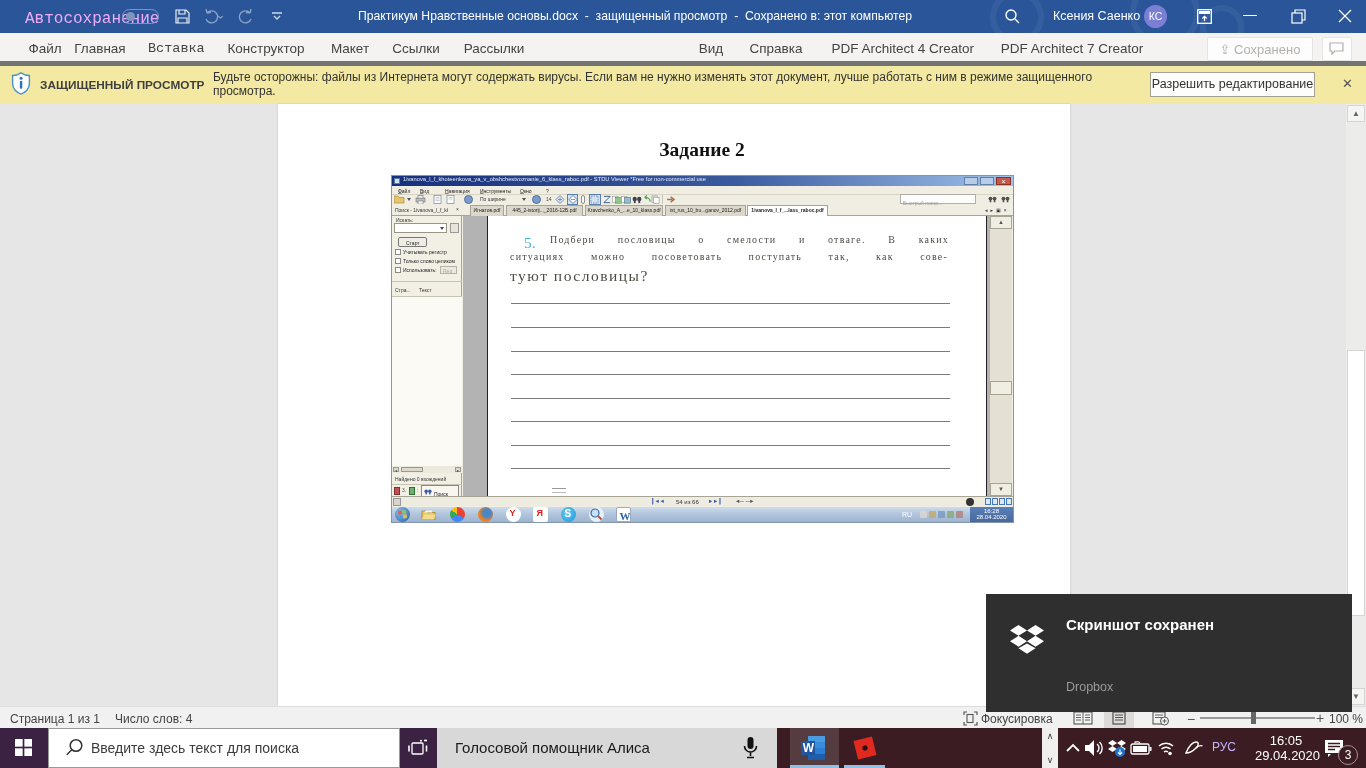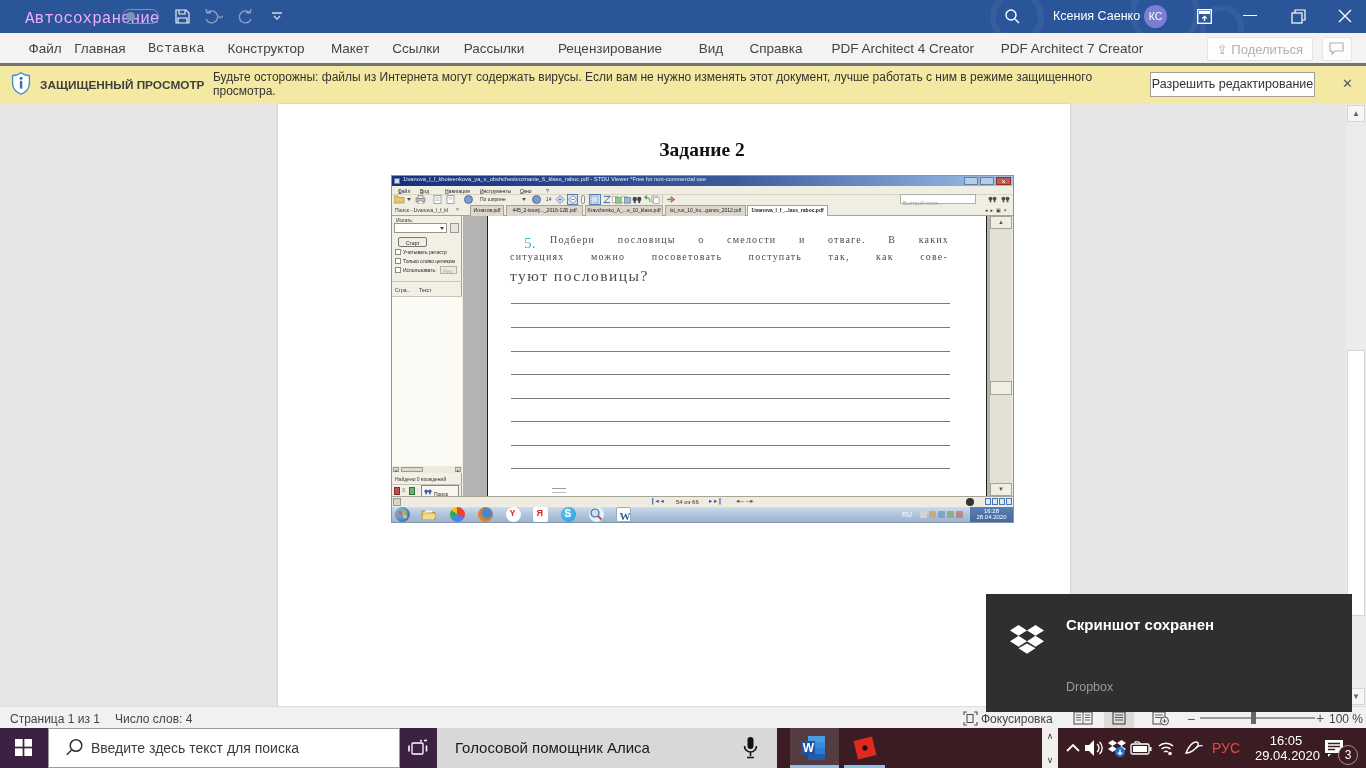--- a/index.html
+++ b/index.html
@@ -8,21 +8,21 @@
   .abs { position:absolute; }
 
   
   #titlebar { left:0; top:0; width:1366px; height:33px; background:#2a5699; color:#fff; overflow:hidden; }
   .tb-deco { border-radius:50%; border:6px solid rgba(255,255,255,0.05); }
   #autosave { left:25px; top:10px; font-size:16px; color:#f0abfc;font-family:Liberation Mono, monospace; }
   #toggle { left:122px; top:9px; width:37px; height:15px; border:1px solid #7d94bd; border-radius:8px; }
   #toggle .knob { position:absolute; left:3px; top:2px; width:9px; height:9px; border-radius:50%; background:#7d94bd; }
 
   
-  #ribbon { left:0; top:33px; width:1366px; height:33px; background:#f4f3f2; border-bottom:3px solid #737373; }
+  #ribbon { left:0; top:33px; width:1366px; height:33px; background:#f4f3f2; border-bottom:5px solid #737373; }
   .rtab { position:absolute; top:0; height:33px; line-height:32px; font-size:13.5px; color:#444; text-align:center; }
 
   
   #ybar { left:0; top:66px; width:1366px; height:38px; background:#f4e9a2; }
   #ybar .title { position:absolute; left:40px; top:12px; font-weight:bold; font-size:11.8px; color:#3f3f3f; }
   #ybar .msg { position:absolute; left:213px; top:5px; width:900px; font-size:12px; color:#333; line-height:13.5px; }
   #ybtn { left:1150px; top:6px; width:165px; height:25px; background:#fdfdfc; border:1px solid #a6a093; font-size:12.5px; color:#333; text-align:center; line-height:23px; }
   #yclose { left:1342px; top:10px; font-size:13px; color:#555; }
 
   
@@ -79,20 +79,21 @@
     <svg class="abs" style="left:203px; top:8px;" width="20" height="17" viewBox="0 0 20 17">
       <path d="M4 5 a6 6 0 1 1 -1 6 M4 5 l-1 -4 M4 5 l4 -0.5" fill="none" stroke="#8aa0c6" stroke-width="1.4"></path>
       <path d="M15 8 l2.5 2 l2.5 -2" fill="none" stroke="#8aa0c6" stroke-width="1.2"></path>
     </svg>
     <svg class="abs" style="left:237px; top:8px;" width="17" height="17" viewBox="0 0 17 17">
       <path d="M13 5 a6 6 0 1 0 1 6 M13 5 l1 -4 M13 5 l-4 -0.5" fill="none" stroke="#8aa0c6" stroke-width="1.4"></path>
     </svg>
     <svg class="abs" style="left:270px; top:12px;" width="14" height="10" viewBox="0 0 14 10">
       <path d="M2 1 h10 M4 4 l3 3 l3 -3" fill="none" stroke="#cdd8ea" stroke-width="1.3"></path>
     </svg>
+    <div class="abs" style="left:358px; top:9px; font-size:12.2px; color:#fff;">Практикум Нравственные основы.docx&nbsp;&nbsp;-&nbsp;&nbsp;защищенный просмотр&nbsp;&nbsp;-&nbsp;&nbsp;Сохранено в: этот компьютер</div>
     <svg class="abs" style="left:1004px; top:8px;" width="17" height="17" viewBox="0 0 17 17">
       <circle cx="7" cy="7" r="5" fill="none" stroke="#fff" stroke-width="1.4"></circle>
       <path d="M11 11 l4 4" stroke="#fff" stroke-width="1.4"></path>
     </svg>
     <div class="abs" style="left:1053px; top:9px; font-size:12.5px; color:#fff;">Ксения Саенко</div>
     <div class="abs" style="left:1144px; top:5px; width:23px; height:23px; border-radius:50%; background:#7b7fd4; color:#fff; font-size:10.5px; text-align:center; line-height:23px;">КС</div>
     <svg class="abs" style="left:1197px; top:9px;" width="15" height="15" viewBox="0 0 15 15">
       <rect x="0.7" y="0.7" width="13.6" height="13.6" fill="none" stroke="#fff" stroke-width="1.3"></rect>
       <rect x="2" y="2" width="11" height="3" fill="#fff"></rect>
       <path d="M7.5 12 v-4.5 M5.3 9.5 l2.2 -2.2 l2.2 2.2" stroke="#fff" stroke-width="1.2" fill="none"></path>
@@ -108,26 +109,25 @@
   </div>
 
   <div class="abs" id="ribbon">
     <div class="rtab" style="left:27px; width:36px;">Файл</div>
     <div class="rtab" style="left:72px; width:56px;">Главная</div>
     <div class="rtab" style="left:148px; width:54px;font-family:Liberation Mono, monospace;">Вставка</div>
     <div class="rtab" style="left:222px; width:88px;">Конструктор</div>
     <div class="rtab" style="left:327px; width:46px;">Макет</div>
     <div class="rtab" style="left:392px; width:48px;">Ссылки</div>
     <div class="rtab" style="left:462px; width:64px;">Рассылки</div>
-    <div class="rtab" style="left:546px; width:128px;">Рецензирование</div>
     <div class="rtab" style="left:696px; width:30px;">Вид</div>
     <div class="rtab" style="left:748px; width:56px;">Справка</div>
     <div class="rtab" style="left:826px; width:148px;text-align:right;">PDF Architect 4 Creator</div>
     <div class="rtab" style="left:998px; width:148px;">PDF Architect 7 Creator</div>
-    <div class="abs" style="left:1207px; top:4px; width:106px; height:24px; background:#fdfdfd; border:1px solid #e6e4e2; border-radius:2px; color:#b3b1af; font-size:13px; text-align:center; line-height:23px;">⇪ Поделиться</div>
+    <div class="abs" style="left:1207px; top:4px; width:106px; height:24px; background:#fdfdfd; border:1px solid #e6e4e2; border-radius:2px; color:#b3b1af; font-size:13px; text-align:center; line-height:23px;">⇪ Сохранено</div>
     <div class="abs" style="left:1322px; top:4px; width:30px; height:24px; background:#fdfdfd; border:1px solid #e6e4e2; border-radius:2px;"><svg width="16" height="14" viewBox="0 0 16 14" style="margin:4px 0 0 6px;">
         <path d="M1 1 h13 v8 h-8 l-3 3 v-3 h-2 z" fill="none" stroke="#b3b1af" stroke-width="1.2"></path>
       </svg></div>
   </div>
 
   <div class="abs" id="ybar">
     <svg class="abs" style="left:11px; top:6px;" width="20" height="23" viewBox="0 0 22 26">
       <path d="M11 1 C8 3 4 4 1.5 4 L1.5 13 C1.5 19 6 23.5 11 25 C16 23.5 20.5 19 20.5 13 L20.5 4 C18 4 14 3 11 1 Z" fill="#fff" stroke="#4a93c8" stroke-width="1.6"></path>
       <rect x="9.7" y="10" width="2.8" height="9" rx="1.2" fill="#2e75b5"></rect>
       <circle cx="11.1" cy="7" r="1.7" fill="#2e75b5"></circle>
@@ -503,21 +503,21 @@
 
     <svg class="abs" style="left:1156px; top:12px;" width="20" height="16" viewBox="0 0 20 16">
       <path d="M3 6 a10 10 0 0 1 14 0 M5.5 9 a7 7 0 0 1 9 0 M8 12 a3.5 3.5 0 0 1 4 0" fill="none" stroke="#fff" stroke-width="1.5"></path>
       <circle cx="14" cy="13.5" r="1.8" fill="#fff"></circle>
     </svg>
 
     <svg class="abs" style="left:1184px; top:12px;" width="20" height="16" viewBox="0 0 20 16">
       <path d="M2 13 C5 6 9 2 12 2 C15 2 15 5 12 8 C9 11 6 13 2 13 Z" fill="none" stroke="#fff" stroke-width="1.4"></path>
       <path d="M12 8 C14 6 17 5 18.5 6" fill="none" stroke="#fff" stroke-width="1.4"></path>
     </svg>
-    <div class="abs" style="left:1212px; top:12px; color:#ef4444; font-size:14px;">РУС</div>
+    <div class="abs" style="left:1212px; top:12px; color:#c4b5fd; font-size:12px;">РУС</div>
     <div class="abs" style="left:1255px; top:5px; width:62px; color:#fff; font-size:13px; text-align:center;">16:05<br>29.04.2020</div>
 
     <svg class="abs" style="left:1324px; top:11px;" width="20" height="18" viewBox="0 0 20 18">
       <rect x="1" y="1" width="18" height="13" fill="#fff"></rect>
       <path d="M4 15 l0 3 l3 -3 z" fill="#fff"></path>
       <path d="M4 4.5 h12 M4 7.5 h12 M4 10.5 h7" stroke="#3a1c22" stroke-width="1.4"></path>
     </svg>
     <div class="abs" style="left:1338px; top:17px; width:20px; height:20px; border:1.5px solid #a98f93; border-radius:50%; background:#3a1c22; color:#fff; font-size:12px; text-align:center; line-height:19px;">3</div>
   </div>
 

